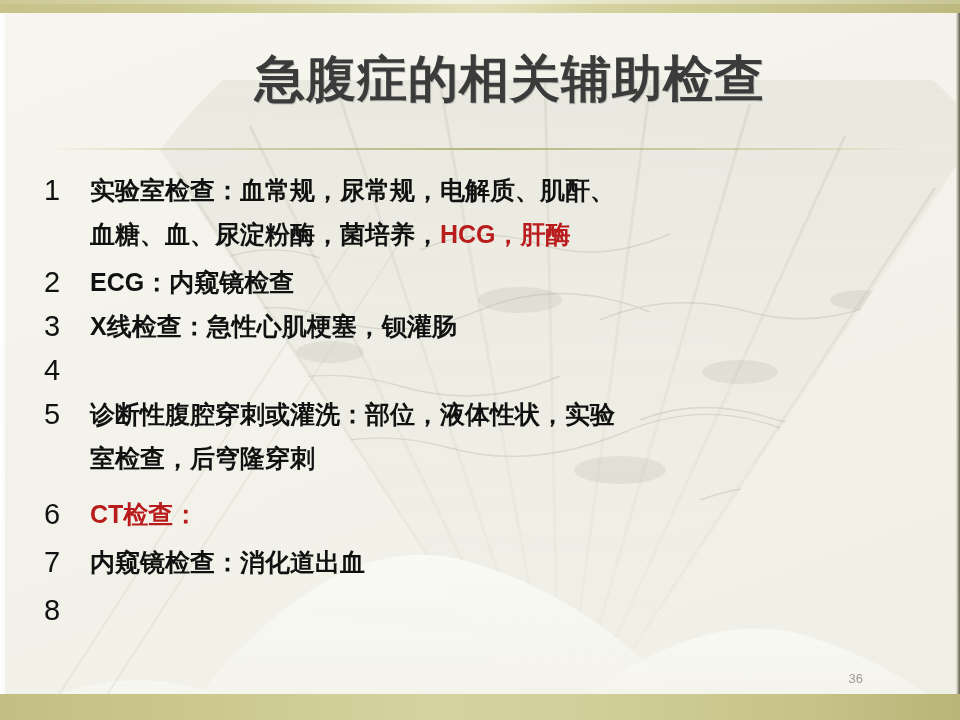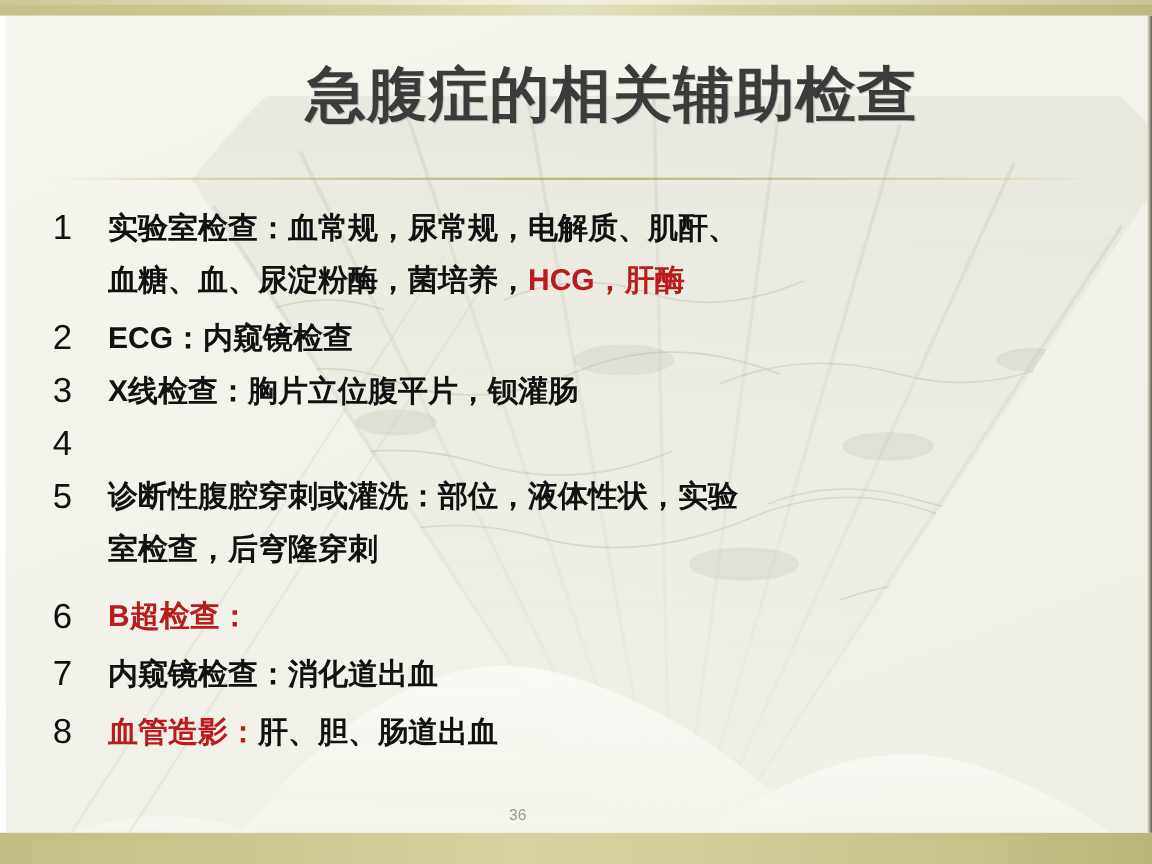--- a/index.html
+++ b/index.html
@@ -153,21 +153,21 @@
   .item-body .wrap-line { display: block; }
   .gap-after { margin-bottom: 12px; }
   .gap-small { margin-bottom: 4px; }
 
   
   .page-num {
     position: absolute;
     left: 0;
     bottom: 34px;
     width: 863px;
-    text-align: center;
+    text-align: right;
     font-size: 13px;
     color: #9b9b93;
     z-index: 4;
   }
 </style>
 </head>
 <body>
 
 <div id="slide">
 
@@ -265,21 +265,21 @@
     <div class="item">
       <div class="item-num">2</div>
       <div class="item-body">
         <span class="seg-dark">ECG：内窥镜检查</span>
       </div>
     </div>
 
     <div class="item">
       <div class="item-num">3</div>
       <div class="item-body">
-        <span class="seg-dark">X线检查：胸片立位腹平片，钡灌肠</span>
+        <span class="seg-dark">X线检查：急性心肌梗塞，钡灌肠</span>
       </div>
     </div>
 
     <div class="item">
       <div class="item-num">4</div>
     </div>
 
     <div class="item gap-after">
       <div class="item-num">5</div>
       <div class="item-body">
@@ -288,35 +288,32 @@
         </span>
         <span class="wrap-line">
           <span class="seg-dark">室检查，后穹隆穿刺</span>
         </span>
       </div>
     </div>
 
     <div class="item gap-small">
       <div class="item-num">6</div>
       <div class="item-body">
-        <span class="seg-green">B超检查：</span>
+        <span class="seg-green">CT检查：</span>
       </div>
     </div>
 
     <div class="item gap-small">
       <div class="item-num">7</div>
       <div class="item-body">
         <span class="seg-dark">内窥镜检查：消化道出血</span>
       </div>
     </div>
 
     <div class="item">
       <div class="item-num">8</div>
-      <div class="item-body">
-        <span class="seg-green">血管造影：</span><span class="seg-dark">肝、胆、肠道出血</span>
-      </div>
     </div>
 
   </div>
 
   <div class="page-num">36</div>
 
 </div>
 
 </body></html>

